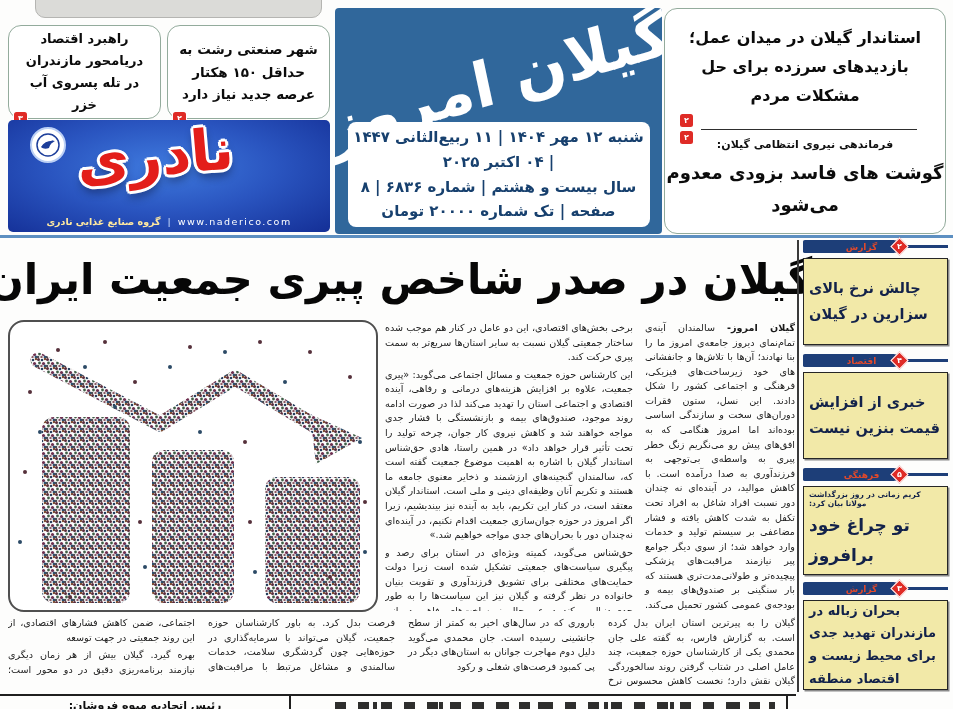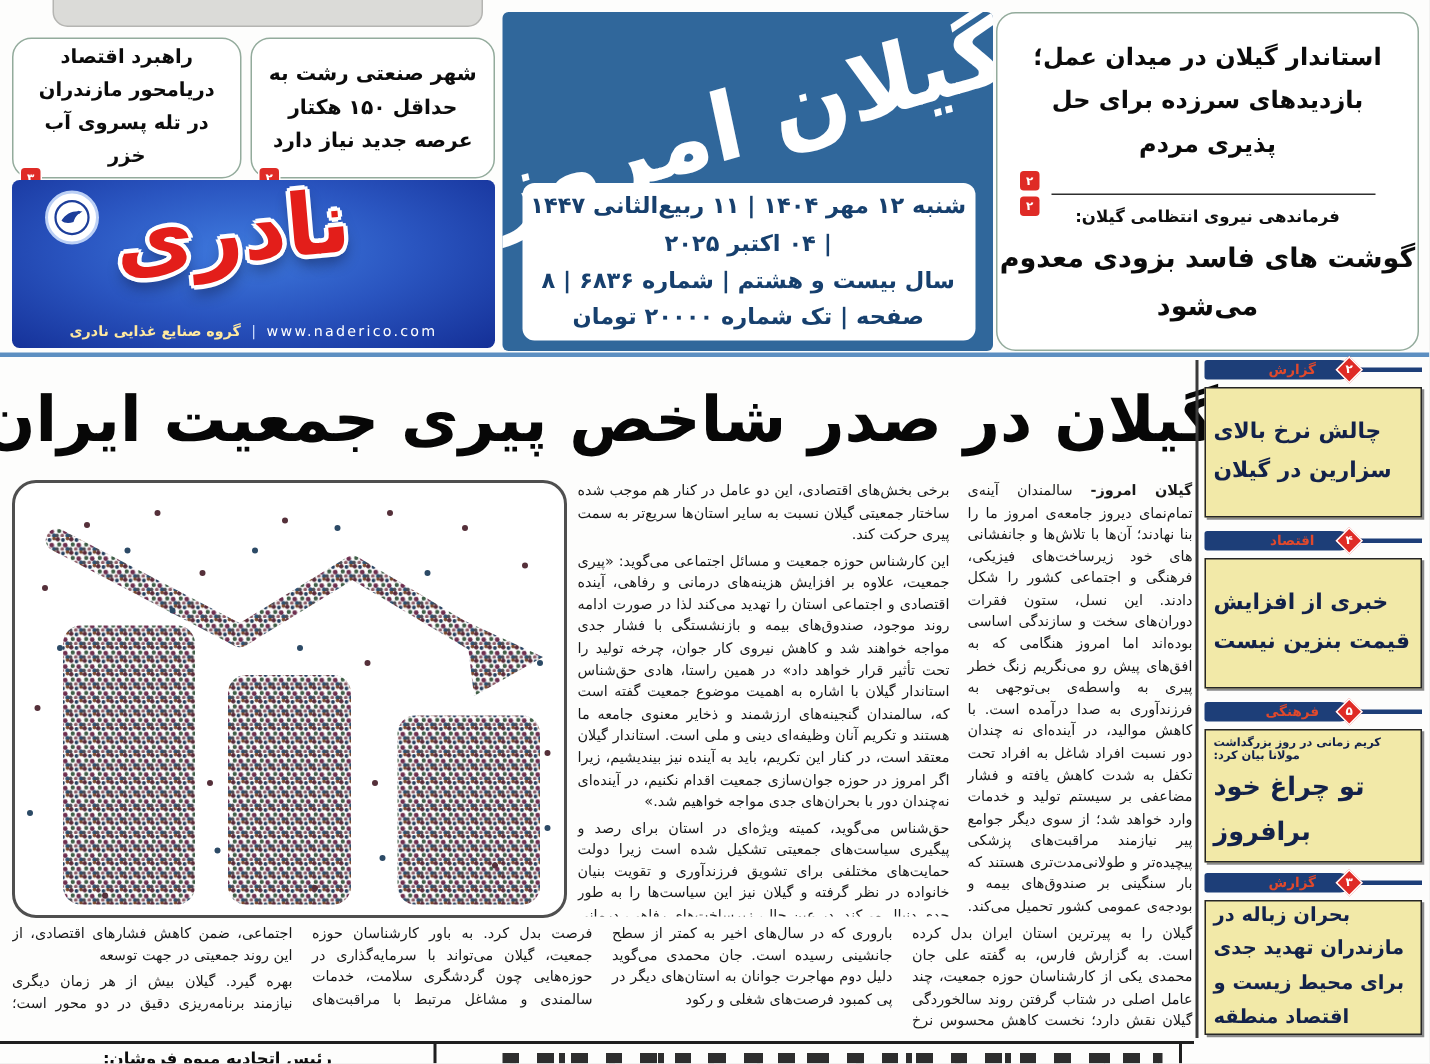--- a/index.html
+++ b/index.html
@@ -129,21 +129,21 @@
     <div class="mast-title">گیلان امروز</div>
     <div class="mast-sub1">روزنامه</div>
     <div class="mast-sub2">گیلان و مازندران</div>
     <div class="mast-datebox">
       <div>شنبه ۱۲ مهر ۱۴۰۴ | ۱۱ ربیع‌الثانی ۱۴۴۷ | ۰۴ اکتبر ۲۰۲۵</div>
       <div>سال بیست و هشتم | شماره ۶۸۳۶ | ۸ صفحه | تک شماره ۲۰۰۰۰ تومان</div>
     </div>
   </div>
 
   <div class="abs trb">
-    <div class="trb-h1">استاندار گیلان در میدان عمل؛ بازدیدهای سرزده برای حل پذیری مردم</div>
+    <div class="trb-h1">استاندار گیلان در میدان عمل؛ بازدیدهای سرزده برای حل مشکلات مردم</div>
     <div class="trb-badges">
       <span class="pbadge">۲</span>
       <span class="pbadge">۲</span>
     </div>
     <div class="trb-div"></div>
     <div class="trb-kicker">فرماندهی نیروی انتظامی گیلان:</div>
     <div class="trb-h2">گوشت های فاسد بزودی معدوم می‌شود</div>
   </div>
 
   <div class="abs rule-blue"></div>

